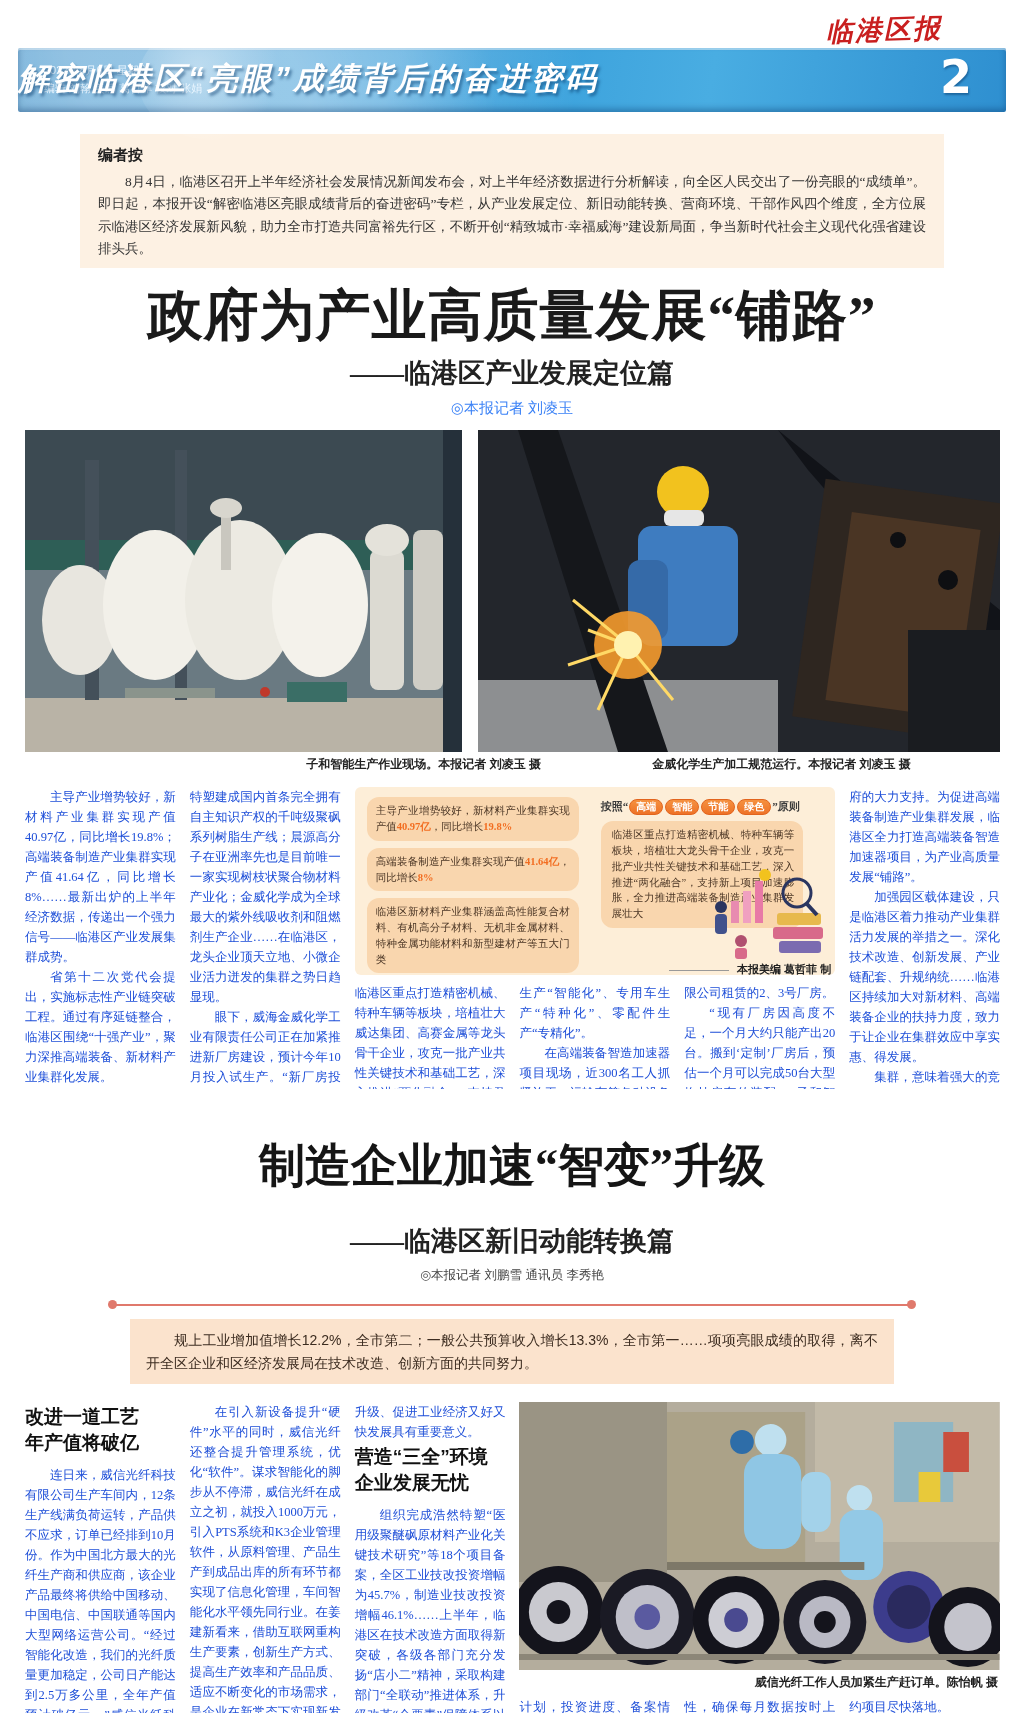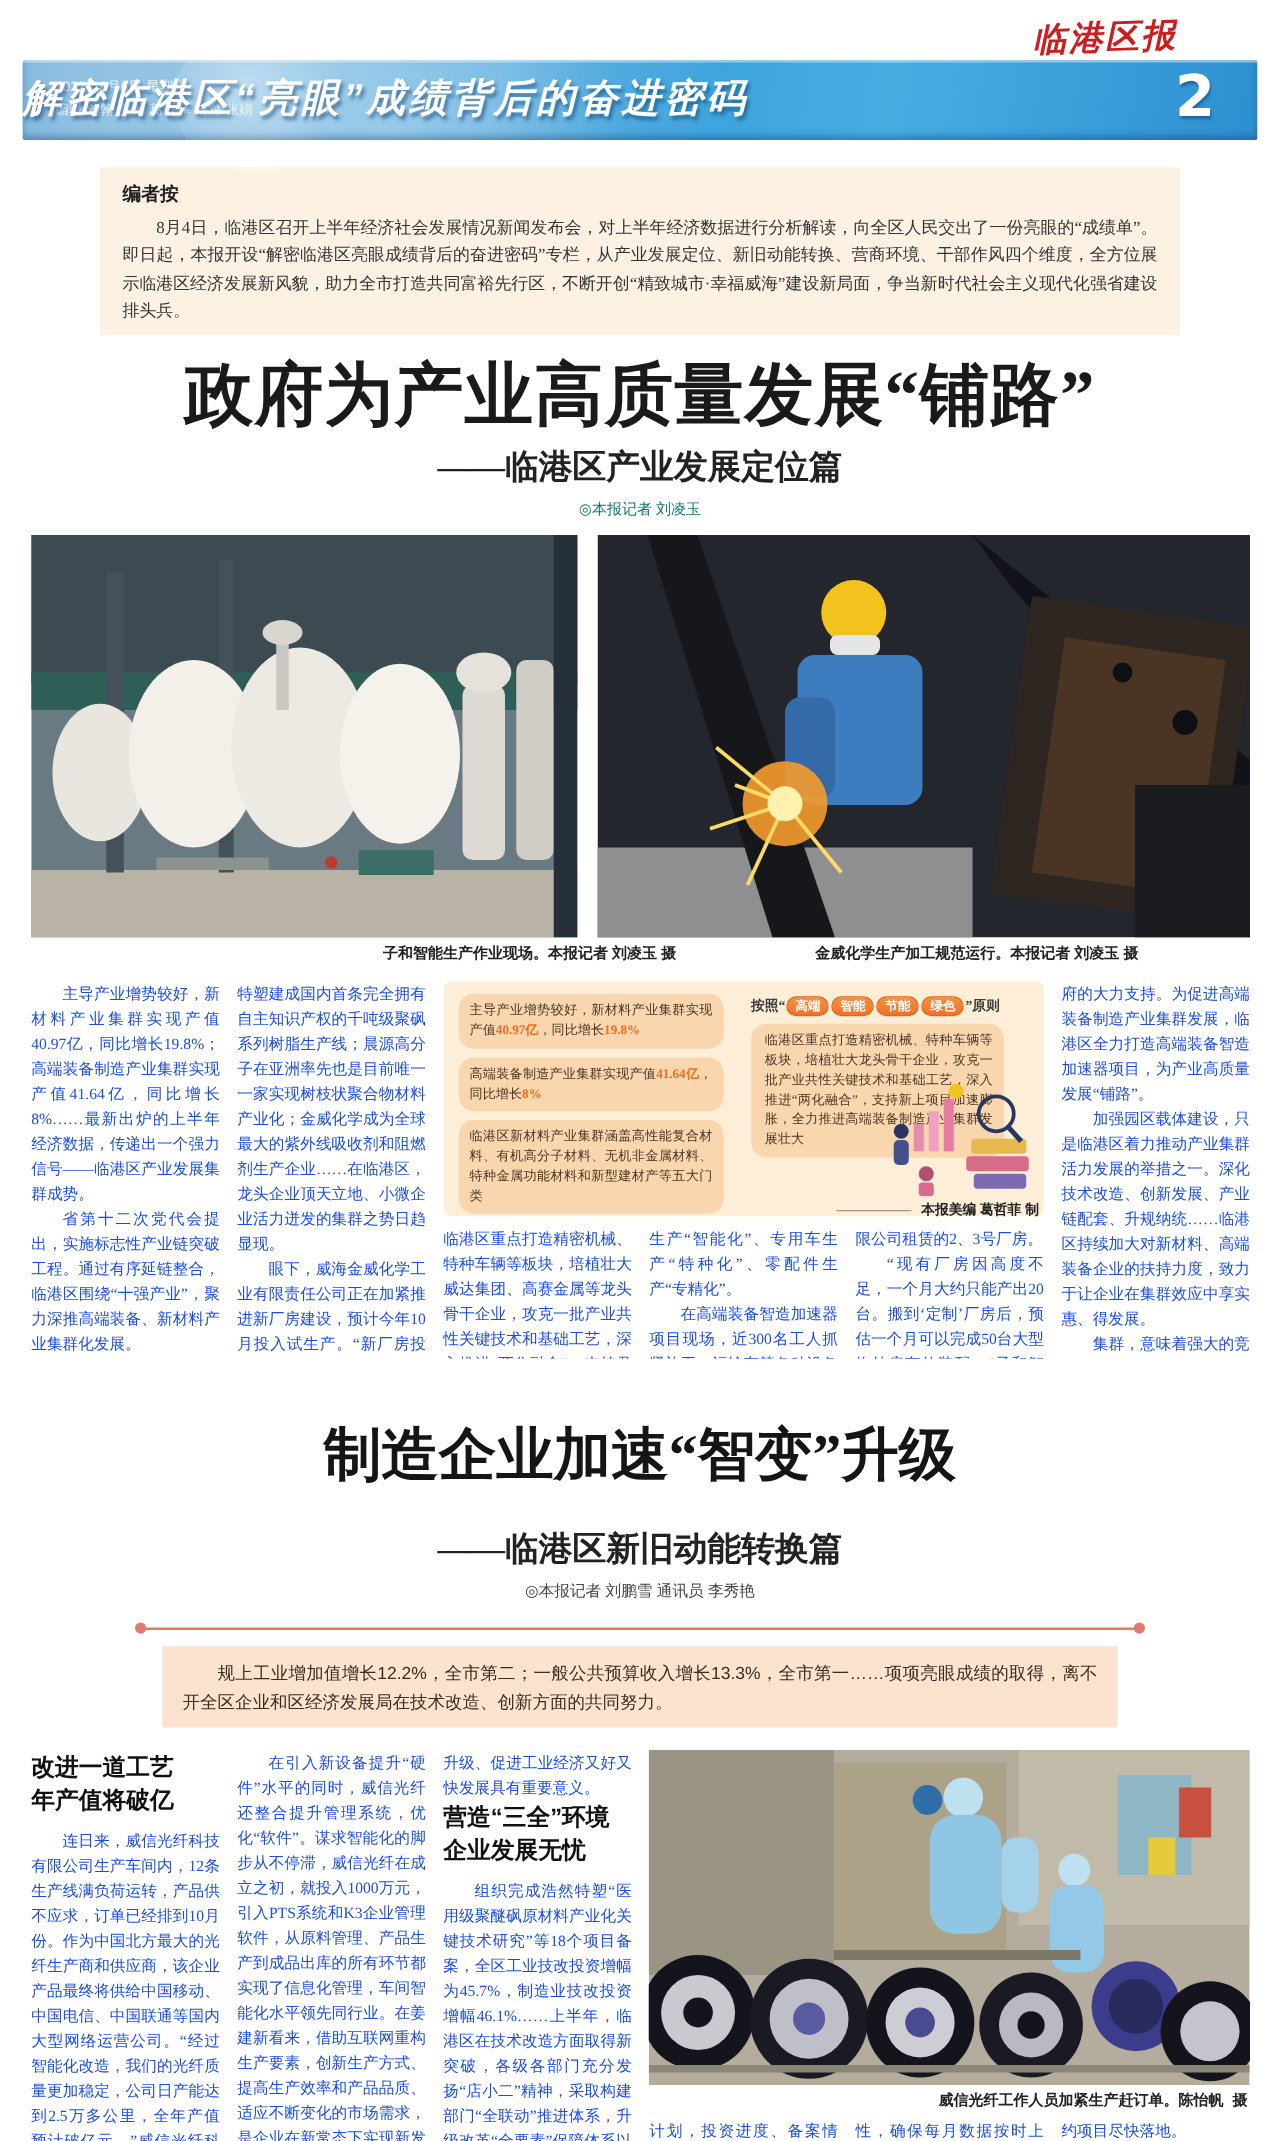--- a/index.html
+++ b/index.html
@@ -31,21 +31,21 @@
   .editor-note{margin:22px 80px 0 80px;background:#fdf1e3;padding:12px 18px 8px 18px;}
   .editor-note .en-title{font-weight:900;font-size:15px;color:#222;margin-bottom:6px;}
   .editor-note .en-body{font-size:13.5px;line-height:1.65;text-align:justify;text-indent:2em;color:#333;
     font-family:"Liberation Serif","DejaVu Serif",serif;}
 
   
   .a1-head{margin-top:16px;text-align:center;}
   .a1-title{font-family:"Liberation Serif","DejaVu Serif",serif;font-weight:900;font-size:55px;
     letter-spacing:1px;color:#1a1a1a;line-height:1.15;}
   .a1-sub{margin-top:8px;font-family:"Liberation Serif","DejaVu Serif",serif;font-weight:700;font-size:27px;color:#222;}
-  .a1-byline{margin-top:8px;font-size:12px;color:#0f766e;}
+  .a1-byline{margin-top:8px;font-size:15px;color:#3b82f6;}
 
   
   .photo-row{display:flex;gap:16px;margin:12px 24px 0 25px;}
   .photo-row svg{display:block;}
   .caption-row{display:flex;gap:16px;margin:4px 24px 0 25px;}
   .caption{font-size:12px;font-weight:700;color:#222;}
   .caption.left{flex:0 0 437px;text-align:center;}
   .caption.right{flex:1;text-align:right;padding-right:6px;}
 
   
@@ -85,21 +85,21 @@
   .lead-box{margin:10px 130px 0 130px;background:#fbe3cd;padding:10px 16px;}
   .lead-box p{margin:0;text-indent:2em;font-size:14px;line-height:1.6;color:#3c2c20;text-align:justify;
     font-family:"Liberation Sans","DejaVu Sans",sans-serif;}
 
   
   .a2-body{display:grid;grid-template-columns:repeat(6,1fr);gap:14px;margin:18px 24px 0 25px;height:432px;overflow:hidden;}
   .subhead{font-family:"Liberation Sans","DejaVu Sans",sans-serif;font-weight:900;font-size:19px;
     line-height:1.35;color:#111;margin:2px 0 10px 0;text-indent:0;}
   .a2-right{grid-column:4/7;display:flex;flex-direction:column;}
   .a2-photo-caption{font-size:12px;font-weight:700;color:#222;text-align:right;margin:4px 2px 6px 0;
-    font-family:Liberation Mono, monospace;}
+    font-family:Liberation Sans, sans-serif;}
   .a2-right-cols{display:flex;gap:14px;flex:1;}
   .a2-right-cols > div{flex:1;}
 </style>
 </head>
 <body>
 
 <div class="page">
 
   <div class="masthead-row">
     <div class="masthead">临港区报</div>

